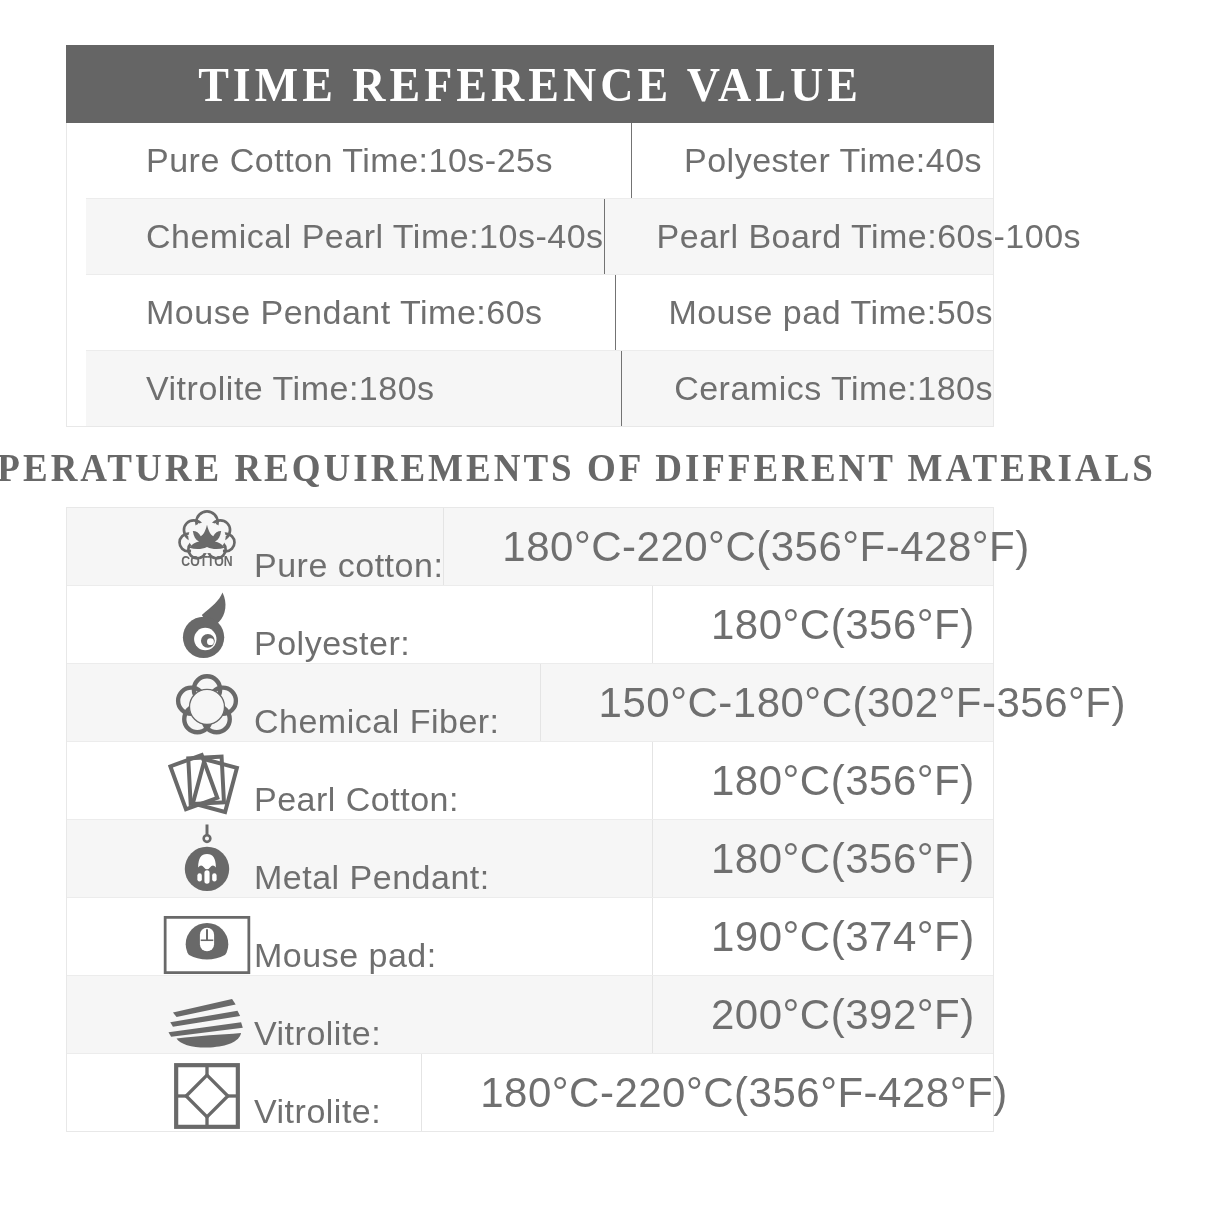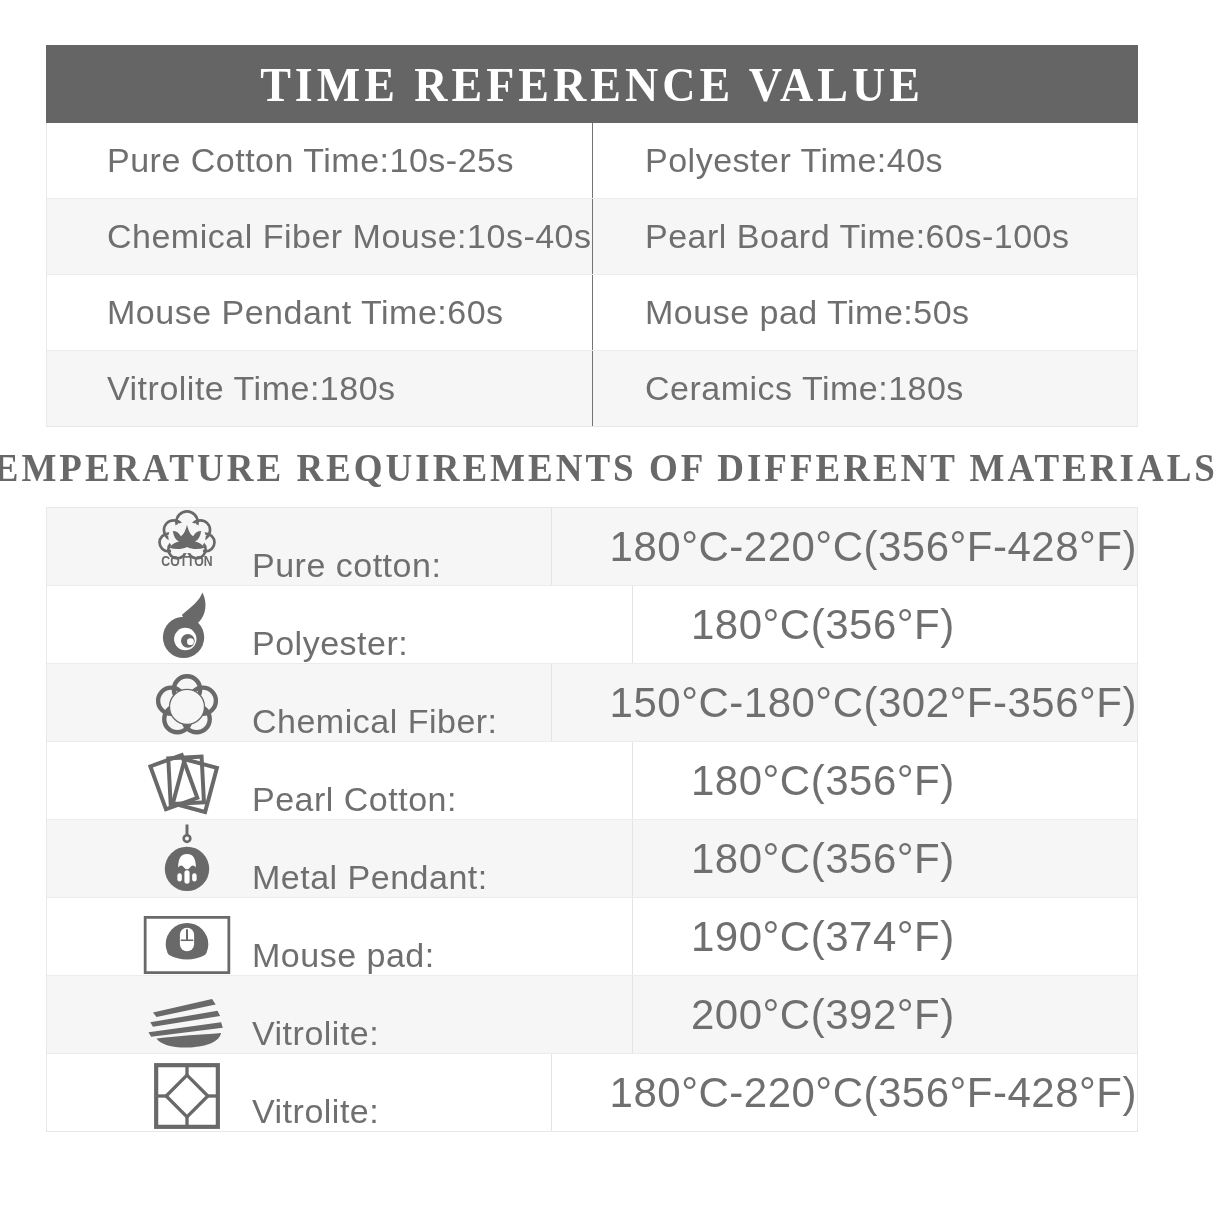--- a/index.html
+++ b/index.html
@@ -1,31 +1,31 @@
 <!DOCTYPE html>
 <html><head>
 <meta charset="utf-8">
 <style>
   html,body{margin:0;padding:0;}
   body{
     width:1214px;height:1214px;background:#ffffff;position:relative;
     font-family:"Liberation Sans", sans-serif;
     -webkit-font-smoothing:antialiased;
   }
-  .sheet{position:absolute;left:46px;top:45px;width:1092px;}
+  .sheet{position:absolute;left:66px;top:45px;width:928px;}
 
   
   .band{
     height:78px;background:#656565;display:flex;align-items:center;justify-content:center;
   }
   .band-title{
     font-family:"Liberation Serif", serif;font-weight:bold;font-size:46px;color:#ffffff;
     letter-spacing:4px;white-space:nowrap;transform:scaleY(1.05);
   }
-  .time-rows{border:1px solid #e8e8e8;border-top:none;box-sizing:border-box;}
+  .time-rows{border:1px solid #e8e8e8;border-top:none;box-sizing:border-box;padding-left:19px;}
   .trow{display:flex;height:75px;}
   .trow + .trow{border-top:1px solid #ececec;}
   .bg-white{background:#ffffff;--bg:#ffffff;}
   .bg-gray{background:#f6f6f6;--bg:#f6f6f6;}
   .tcell{display:flex;align-items:center;box-sizing:border-box;
     font-size:34px;color:#6f6f6f;letter-spacing:0.5px;white-space:nowrap;}
   .tcell.left{width:545px;padding-left:60px;}
   .tcell.right{flex:1;border-left:1px solid #737373;padding-left:52px;}
 
   
@@ -36,21 +36,21 @@
     font-family:"Liberation Serif", serif;font-weight:bold;font-size:37px;color:#686868;
     letter-spacing:3px;white-space:nowrap;transform:scaleY(1.08);
   }
 
   
   .temp-rows{border:1px solid #e8e8e8;border-top:1px solid #e8e8e8;box-sizing:border-box;}
   .prow{display:flex;height:77px;}
   .prow + .prow{border-top:1px solid #ececec;gap:40px;}
   .pleft{width:545px;display:flex;align-items:flex-end;box-sizing:border-box;}
   .icon-box{width:95px;margin-left:92px;display:flex;align-items:center;justify-content:center;flex:none;}
-  .mat{font-size:34px;color:#6f6f6f;letter-spacing:0.5px;margin-left:18px;white-space:nowrap;}
+  .mat{font-size:34px;color:#6f6f6f;letter-spacing:0.5px;white-space:nowrap;}
   .pright{flex:1;border-left:1px solid #e4e4e4;display:flex;align-items:center;
     padding-left:58px;box-sizing:border-box;
     font-size:42px;color:#6f6f6f;letter-spacing:0.5px;white-space:nowrap;}
   .icn{display:block;}
   .ic-stroke{stroke:#696969;fill:none;}
   .ic-fill{fill:#696969;}
   .cotton-word{font-family:"Liberation Sans", sans-serif;font-weight:bold;fill:#696969;}
 </style>
 </head>
 <body>
@@ -60,21 +60,21 @@
   <div class="band">
     <span class="band-title">TIME REFERENCE VALUE</span>
   </div>
 
   <div class="time-rows">
     <div class="trow bg-white">
       <div class="tcell left">Pure Cotton Time:10s-25s</div>
       <div class="tcell right">Polyester Time:40s</div>
     </div>
     <div class="trow bg-gray">
-      <div class="tcell left">Chemical Fiber Mouse:10s-40s</div>
+      <div class="tcell left">Chemical Pearl Time:10s-40s</div>
       <div class="tcell right">Pearl Board Time:60s-100s</div>
     </div>
     <div class="trow bg-white">
       <div class="tcell left">Mouse Pendant Time:60s</div>
       <div class="tcell right">Mouse pad Time:50s</div>
     </div>
     <div class="trow bg-gray">
       <div class="tcell left">Vitrolite Time:180s</div>
       <div class="tcell right">Ceramics Time:180s</div>
     </div>

